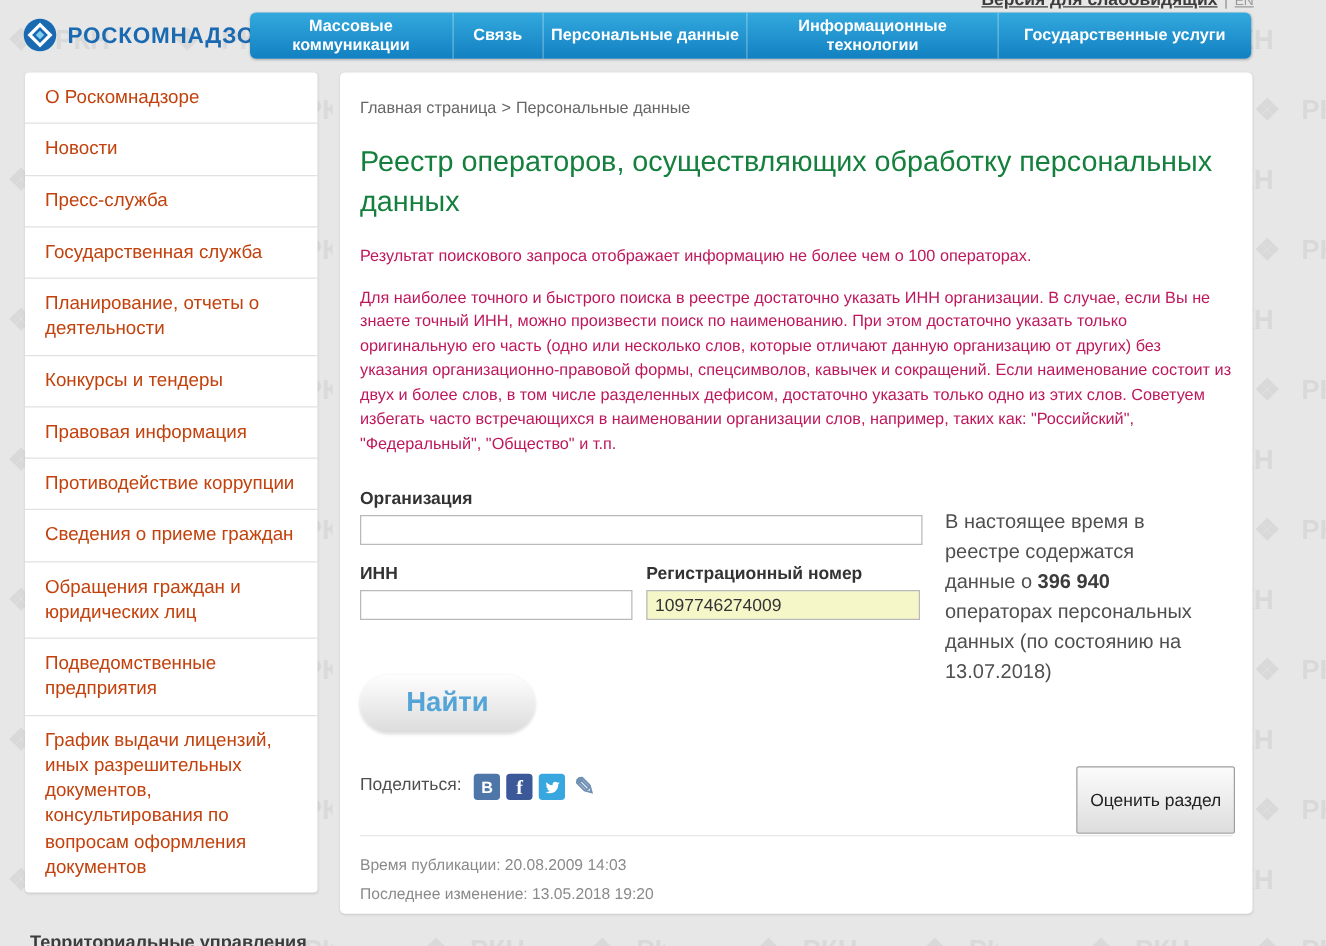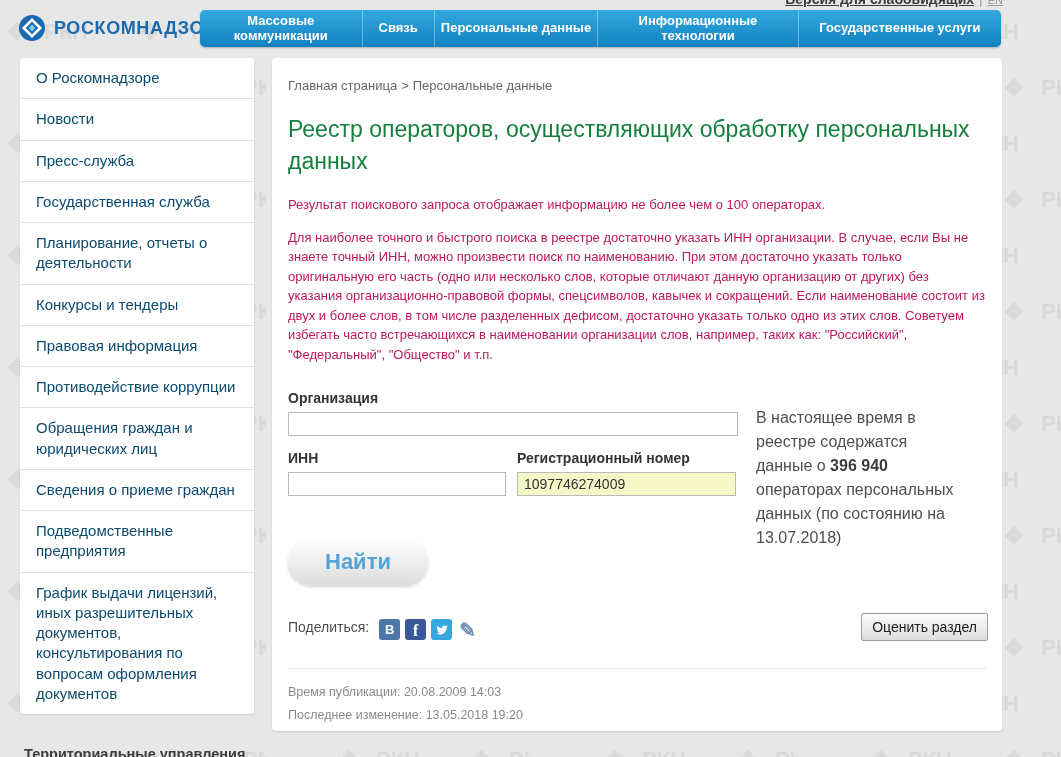--- a/index.html
+++ b/index.html
@@ -42,21 +42,21 @@
   .nav-item:nth-child(4){ width:206px; }
   .nav-item:nth-child(5){ width:209px; }
 
   
   .sidebar {
     position:absolute; left:20px; top:58px; width:234px; z-index:2;
     background:#fff; border-radius:3px; box-shadow:0 1px 2px rgba(0,0,0,.12);
     overflow:hidden;
   }
   .side-item {
-    padding:10px 16px; font-size:15px; line-height:1.35; color:#0c4a6e;
+    padding:10px 16px; font-size:15px; line-height:1.35; color:#c2410c;
     border-top:1px solid #e1e1e1; cursor:pointer;
   }
   .side-item:first-child { border-top:none; }
   .sidebar-footer-link {
     position:absolute; left:24px; top:746px; z-index:2;
     font-size:14.5px; font-weight:700; color:#3d3d3d; cursor:pointer; white-space:nowrap;
   }
 
   
   .main {
@@ -105,21 +105,21 @@
          font-size:13px; cursor:pointer; }
   .soc-vk { background:#4e76a8; }
   .soc-fb { background:#3b5998; font-family:"Liberation Serif",serif; font-size:16px; align-items:flex-end; }
   .soc-tw { background:#38a7e0; }
   .soc-edit { background:transparent; color:#7191b4; font-size:20px; }
   .rate-button {
     position:absolute; right:-2px; top:-6px; cursor:pointer;
     border:1px solid #9e9e9e; border-radius:2px;
     background:linear-gradient(#fcfcfc,#dddddd);
     font-family:"Liberation Sans",sans-serif;
-    font-size:14px; color:#222; padding:5px 10px;
+    font-size:14px; color:#222; padding:18px 10px;
   }
 
   .meta-divider { border-top:1px solid #e8e8e8; margin-top:28px; }
   .meta { font-size:12.5px; color:#8a8a8a; }
   .meta-pub { margin-top:16px; }
   .meta-mod { margin-top:9px; }
 </style>
 </head>
 <body>
 
@@ -164,22 +164,22 @@
 
 <div class="sidebar">
   <div class="side-item">О Роскомнадзоре</div>
   <div class="side-item">Новости</div>
   <div class="side-item">Пресс-служба</div>
   <div class="side-item">Государственная служба</div>
   <div class="side-item">Планирование, отчеты о деятельности</div>
   <div class="side-item">Конкурсы и тендеры</div>
   <div class="side-item">Правовая информация</div>
   <div class="side-item">Противодействие коррупции</div>
+  <div class="side-item">Сведения о приеме граждан</div>
   <div class="side-item">Обращения граждан и юридических лиц</div>
-  <div class="side-item">Сведения о приеме граждан</div>
   <div class="side-item">Подведомственные предприятия</div>
   <div class="side-item">График выдачи лицензий, иных разрешительных документов, консультирования по вопросам оформления документов</div>
 
 </div>
 <div class="sidebar-footer-link">Территориальные управления</div>
 
 <div class="main">
   <div class="main-inner">
     <div class="breadcrumb">
       <span class="bc-link">Главная страница</span><span class="bc-sep">&gt;</span><span>Персональные данные</span>

